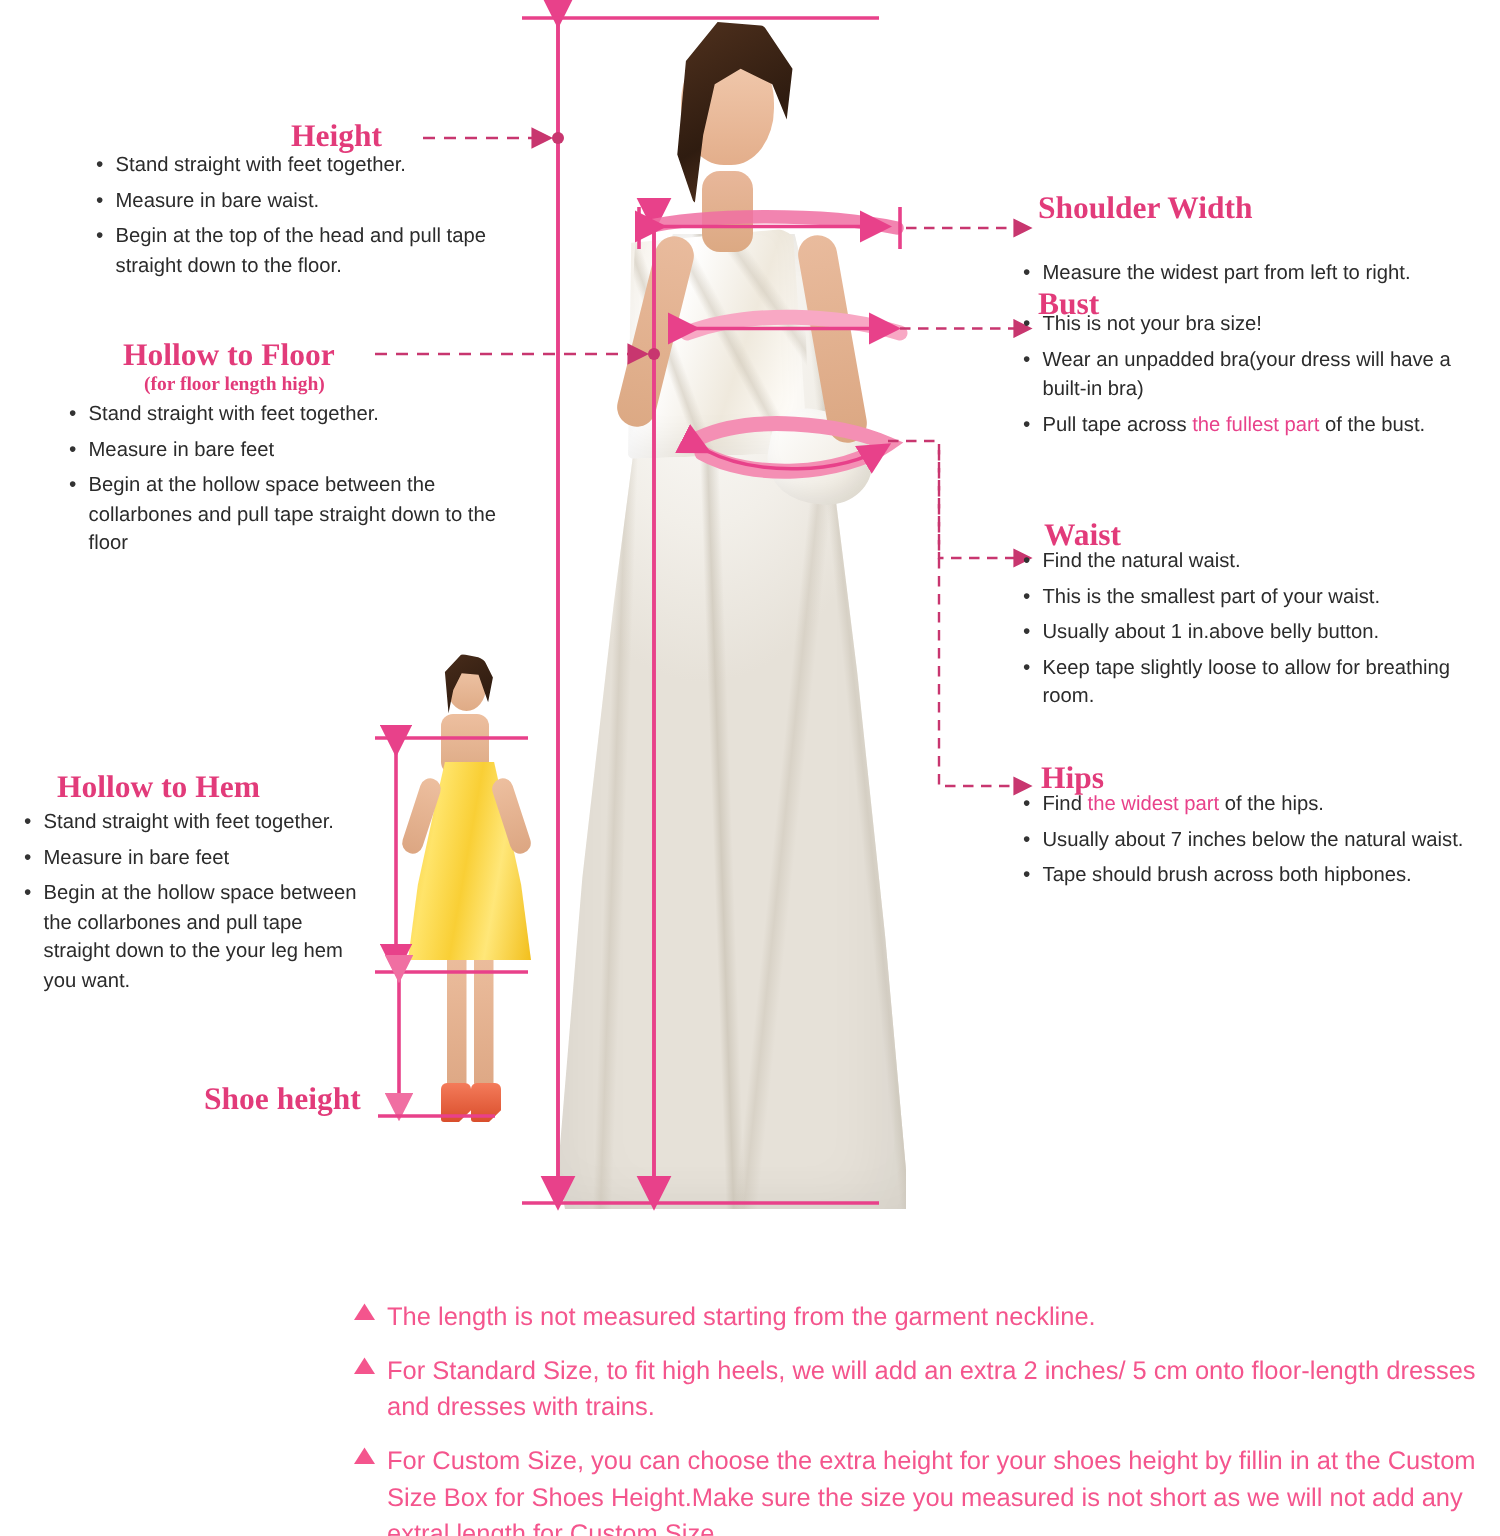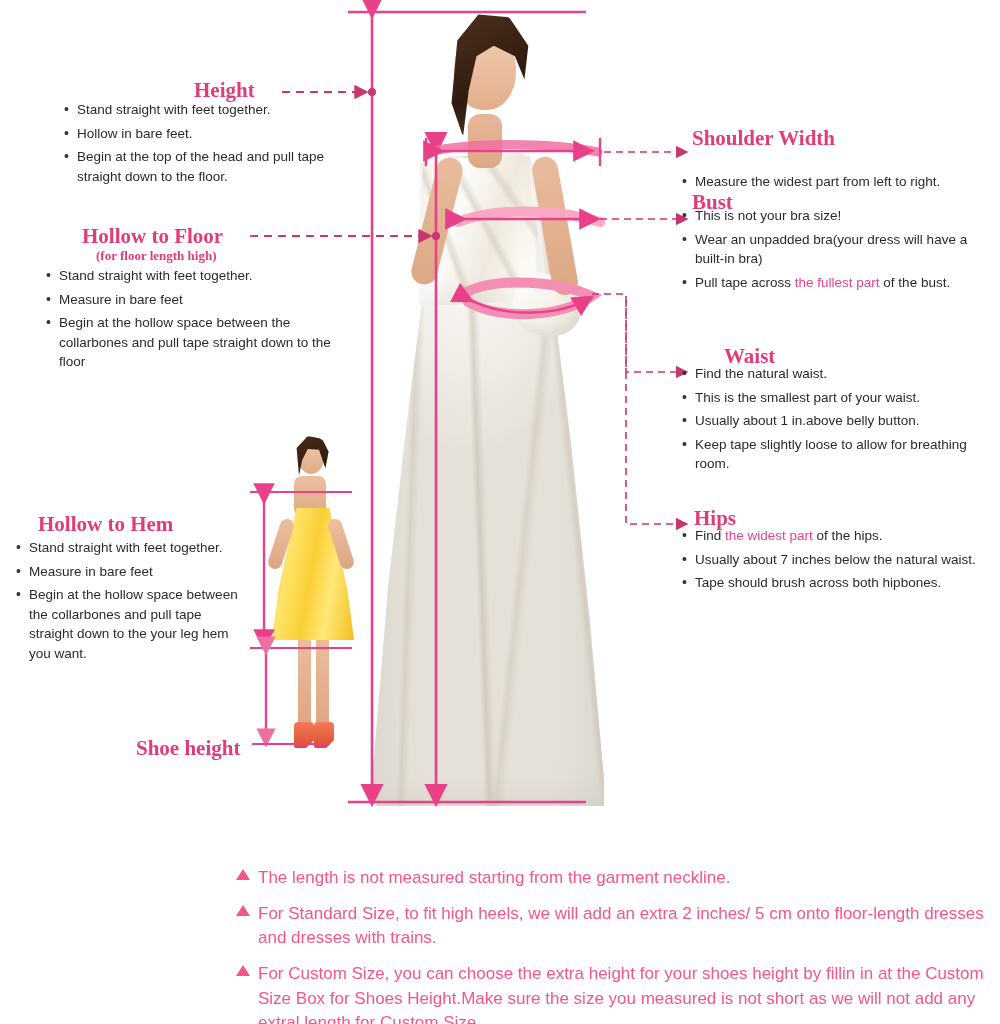--- a/index.html
+++ b/index.html
@@ -361,54 +361,54 @@
 
     <g>
       <line x1="266" y1="652" x2="266" y2="744" stroke="#e8418a" stroke-width="2.4" marker-start="url(#ah-pink-s)" marker-end="url(#ah-pink-s)"></line>
       <line x1="252" y1="744" x2="330" y2="744" stroke="#e8418a" stroke-width="2.2"></line>
     </g>
   </svg>
 
   <div class="hd" style="left:194px; top:78px;">Height</div>
   <div class="blist" style="left:62px; top:100px; width:300px;">
     <div class="li">Stand straight with feet together.</div>
-    <div class="li">Hollow in bare feet.</div>
+    <div class="li">Measure in bare waist.</div>
     <div class="li">Begin at the top of the head and pull tape straight down to the floor.</div>
   </div>
 
   <div class="hd" style="left:82px; top:224px;">Hollow to Floor</div>
   <div class="sub" style="left:96px; top:248px;">(for floor length high)</div>
   <div class="blist" style="left:44px; top:266px; width:300px;">
     <div class="li">Stand straight with feet together.</div>
     <div class="li">Measure in bare feet</div>
     <div class="li">Begin at the hollow space between the collarbones and pull tape straight down to the floor</div>
   </div>
 
   <div class="hd" style="left:38px; top:512px;">Hollow to Hem</div>
   <div class="blist" style="left:14px; top:538px; width:234px;">
     <div class="li">Stand straight with feet together.</div>
     <div class="li">Measure in bare feet</div>
     <div class="li">Begin at the hollow space between the collarbones and pull tape straight down to the your leg hem  you want.</div>
   </div>
 
-  <div class="hd" style="left:136px; top:736px;">Shoe height</div>
+  <div class="hd" style="left:136px; top:720px;">Shoe height</div>
 
   <div class="hd" style="left:692px; top:126px;">Shoulder Width</div>
   <div class="blist" style="left:680px; top:172px; width:320px;">
     <div class="li">Measure the widest part from left to right.</div>
   </div>
 
   <div class="hd" style="left:692px; top:190px;">Bust</div>
   <div class="blist" style="left:680px; top:206px; width:320px;">
     <div class="li">This is not your bra size!</div>
     <div class="li">Wear an unpadded bra(your dress will have a built-in bra)</div>
     <div class="li"><span>Pull tape across </span><span class="hl">the fullest part</span><span> of the bust.</span></div>
   </div>
 
-  <div class="hd" style="left:724px; top:344px;">Waist</div>
+  <div class="hd" style="left:696px; top:344px;">Waist</div>
   <div class="blist" style="left:680px; top:364px; width:320px;">
     <div class="li">Find the natural waist.</div>
     <div class="li">This is the smallest part of your waist.</div>
     <div class="li">Usually about 1 in.above belly button.</div>
     <div class="li">Keep tape slightly loose to allow for breathing room.</div>
   </div>
 
   <div class="hd" style="left:694px; top:506px;">Hips</div>
   <div class="blist" style="left:680px; top:526px; width:320px;">
     <div class="li"><span>Find </span><span class="hl">the widest part</span><span> of the hips.</span></div>

